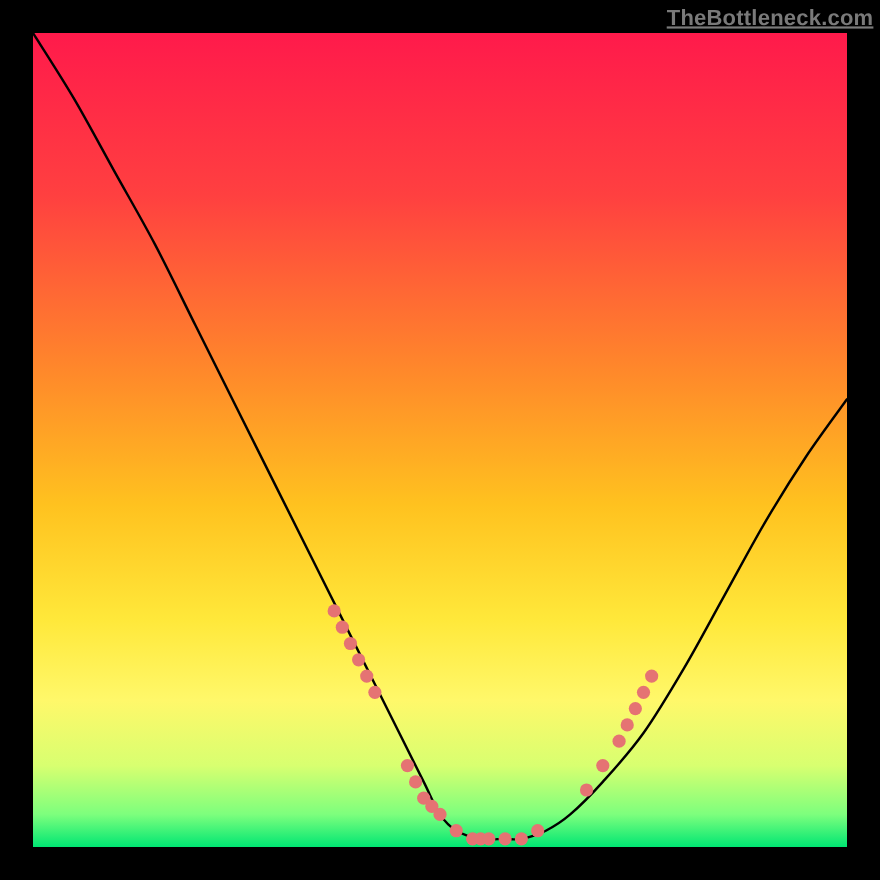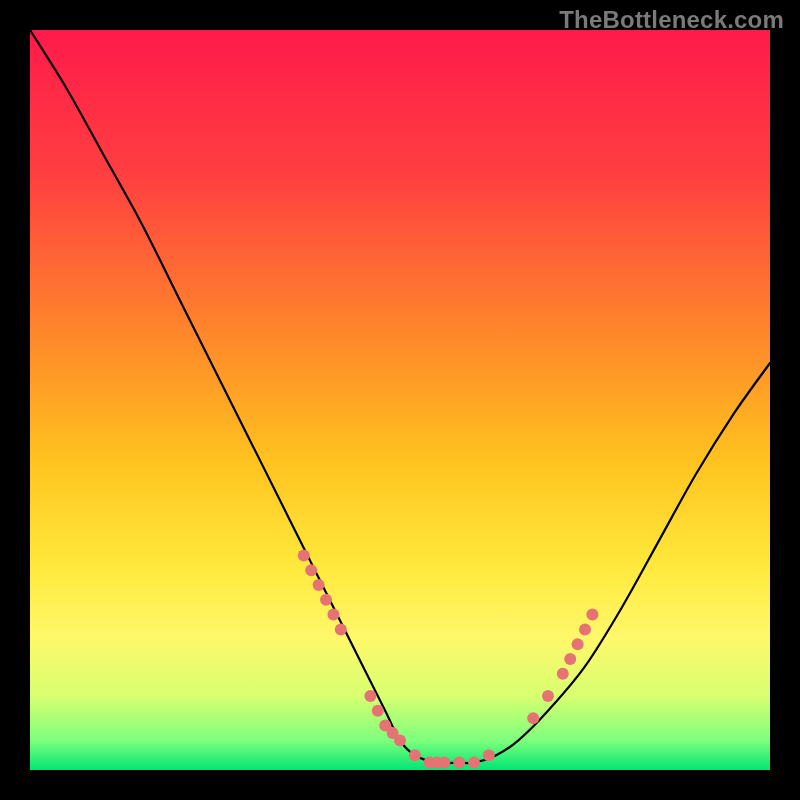--- a/index.html
+++ b/index.html
@@ -20,25 +20,26 @@
   .plot {
     position: absolute;
     top: 30px;
     left: 30px;
     width: 740px;
     height: 740px;
   }
   .watermark {
     position: absolute;
     top: 6px;
-    right: 16px;
-    font-size: 24px;
+    right: 6px;
+    font-size: 20px;
     font-weight: 600;
     color: #7a7a7a;
     letter-spacing: 0.2px;
+    text-decoration: underline;
   }
   svg { display: block; }
 </style>
 </head>
 <body>
 
 <div class="frame">
   <div class="watermark">TheBottleneck.com</div>
   <div class="plot">
     <svg id="chart-svg" viewBox="0 0 740 740" width="740" height="740">

